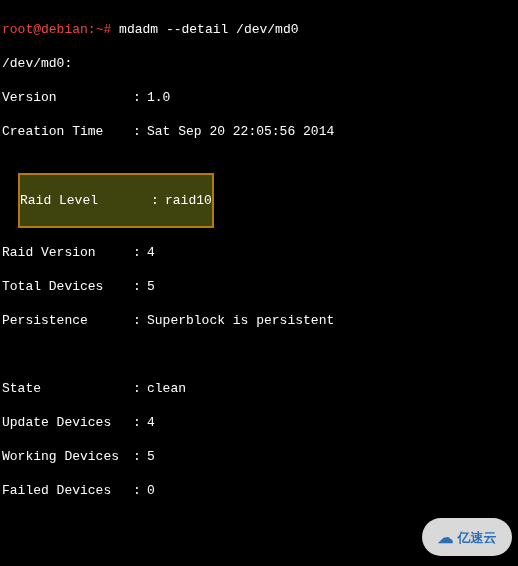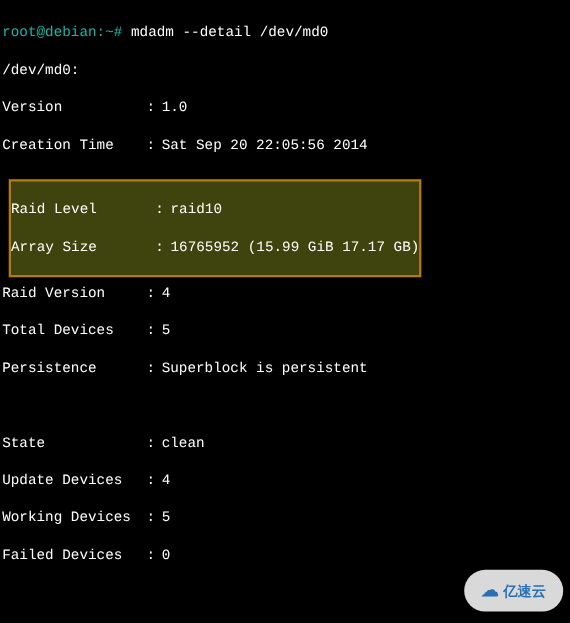--- a/index.html
+++ b/index.html
@@ -12,30 +12,30 @@
     font-family: "Courier New", Courier, monospace;
     font-size: 13px;
     line-height: 17px;
     overflow: hidden;
     position: relative;
   }
   .term {
     padding: 4px 2px 2px 2px;
     white-space: pre;
   }
-  .prompt-user { color: #14b8a6; }
+  .prompt-user { color: #ef4444; }
   .row { display: block; }
   .label { display: inline-block; width: 125px; }
   .sep { display: inline-block; width: 20px; text-align: center; }
   .val { display: inline-block; }
   .raid-box {
     border: 2px solid #b57a0b;
     background: rgba(140,150,30,0.45);
     padding: 0;
-    margin: 6px;
+    margin: 16px;
     display: inline-block;
   }
   .watermark {
     position: absolute;
     right: 6px;
     bottom: 10px;
     width: 90px;
     height: 38px;
     background: rgba(255,255,255,0.85);
     border-radius: 19px;
@@ -56,21 +56,20 @@
 </head>
 <body>
 
 <div class="term">
 <span class="row"><span class="prompt-user"><span>root@debian</span>:<span>~</span>#</span> <span>mdadm --detail /dev/md0</span></span>
 <span class="row">/dev/md0:</span>
 <span class="row"><span class="label">Version</span><span class="sep">:</span><span class="val">1.0</span></span>
 <span class="row"><span class="label">Creation Time</span><span class="sep">:</span><span class="val">Sat Sep 20 22:05:56 2014</span></span>
 <div class="raid-box">
 <span class="row"><span class="label">Raid Level</span><span class="sep">:</span><span class="val">raid10</span></span>
-<span class="row"><span class="label">Array Size</span><span class="sep">:</span><span class="val">16765952 (15.99 GiB 17.17 GB)</span></span>
 </div>
 <span class="row"><span class="label">Raid Version</span><span class="sep">:</span><span class="val">4</span></span>
 <span class="row"><span class="label">Total Devices</span><span class="sep">:</span><span class="val">5</span></span>
 <span class="row"><span class="label">Persistence</span><span class="sep">:</span><span class="val">Superblock is persistent</span></span>
 <span class="row"> </span>
 <span class="row"><span class="label">State</span><span class="sep">:</span><span class="val">clean</span></span>
 <span class="row"><span class="label">Update Devices</span><span class="sep">:</span><span class="val">4</span></span>
 <span class="row"><span class="label">Working Devices</span><span class="sep">:</span><span class="val">5</span></span>
 <span class="row"><span class="label">Failed Devices</span><span class="sep">:</span><span class="val">0</span></span>
 

